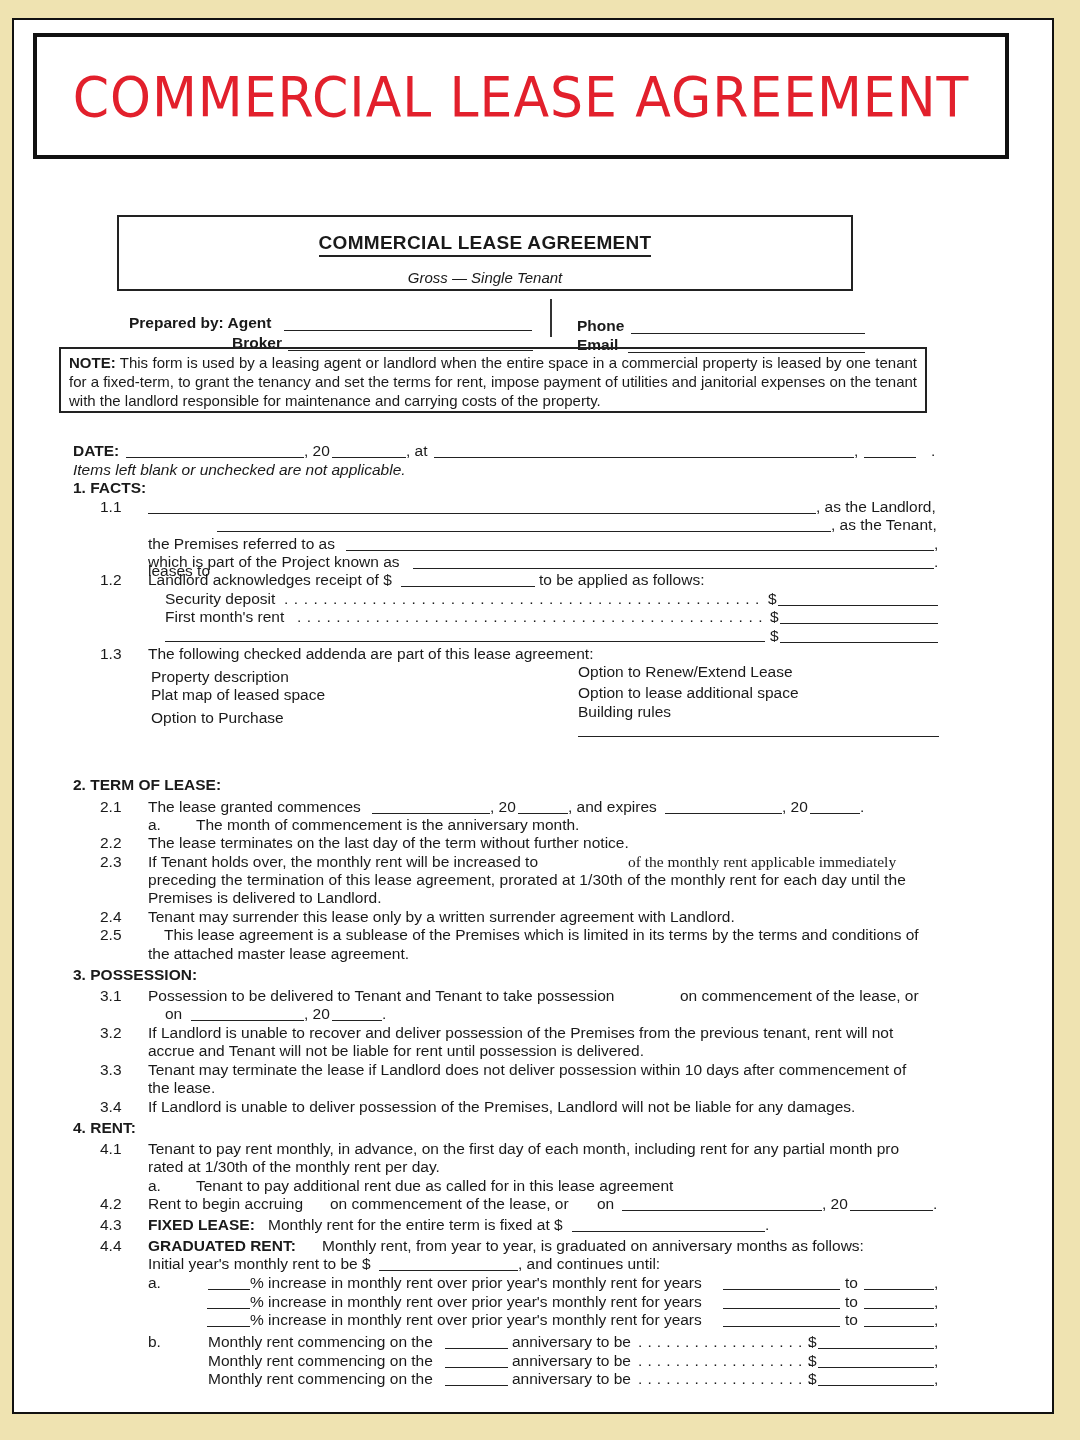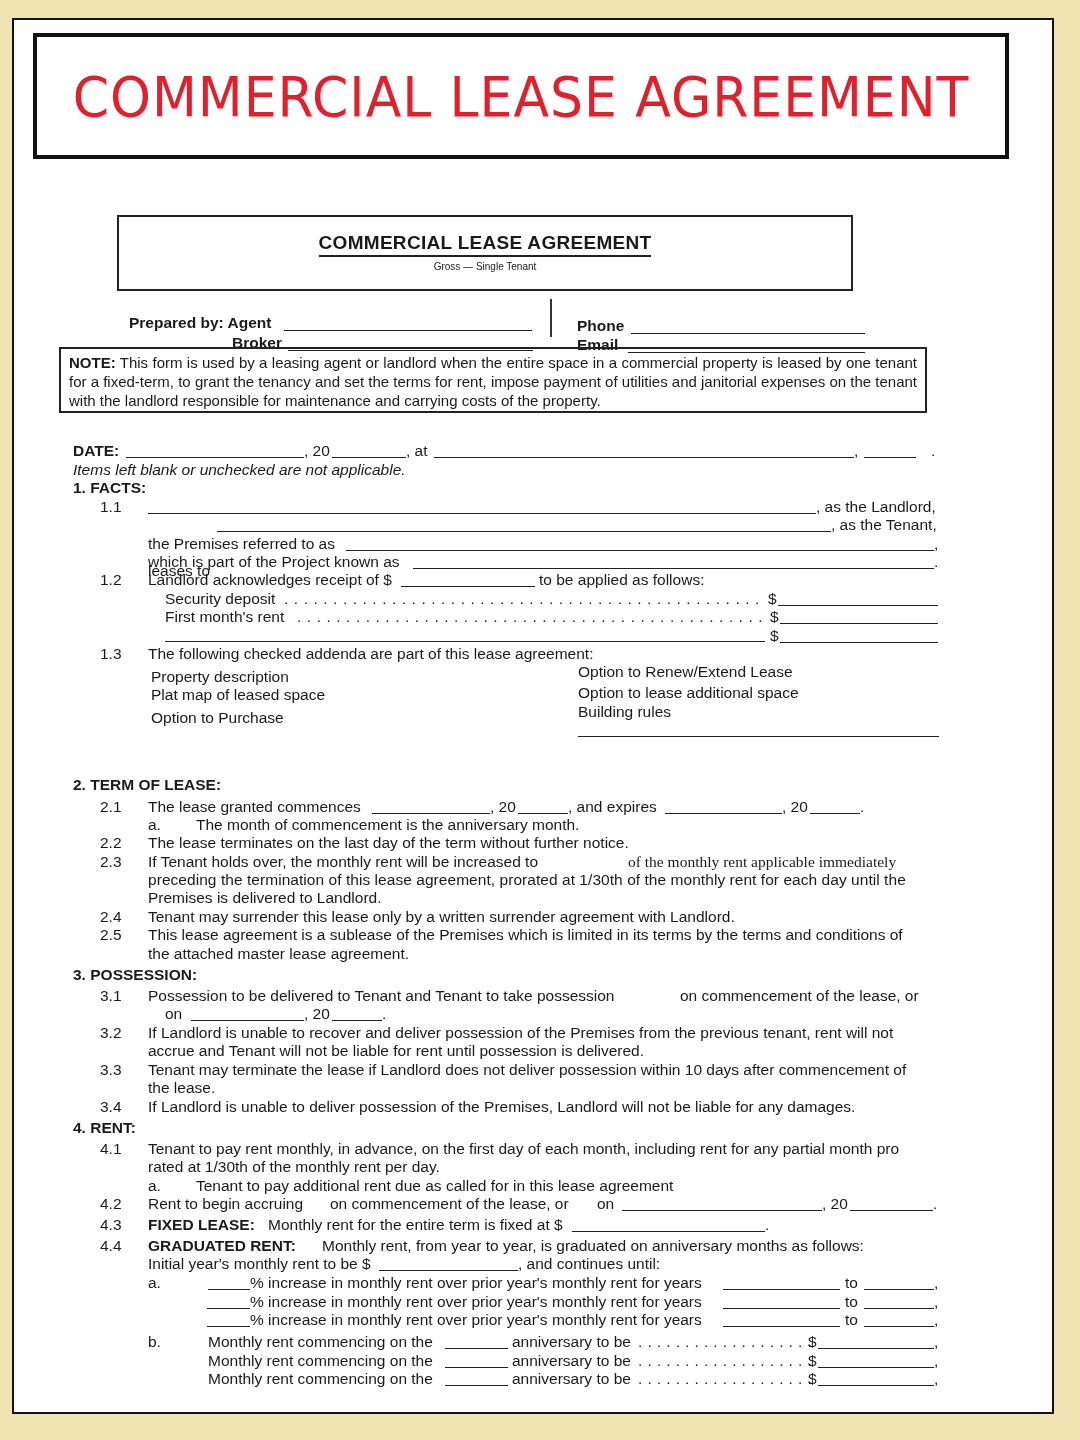--- a/index.html
+++ b/index.html
@@ -35,21 +35,21 @@
   .form-header {
     position: absolute; left: 117px; top: 215px;
     width: 736px; height: 76px;
     border: 2px solid #222; box-sizing: border-box;
     text-align: center;
   }
   .form-title {
     margin-top: 15px; font-size: 19px; font-weight: bold; letter-spacing: 0.3px;
     display: inline-block; padding-bottom: 1px; border-bottom: 2px solid #222;
   }
-  .form-subtitle { font-size: 10px; margin-top: 4px; }
+  .form-subtitle { font-size: 15px; margin-top: 12px; font-style: italic; }
   .abs { position: absolute; white-space: nowrap; font-size: 15.5px; line-height: 18.5px; }
   .bold { font-weight: bold; }
   .ital { font-style: italic; }
   .blank { display: inline-block; border-bottom: 1.4px solid #222; height: 14px; vertical-align: baseline; }
   .vsep { position: absolute; left: 550px; top: 299px; width: 2px; height: 38px; background: #333; }
   .note {
     position: absolute; left: 59px; top: 347px; width: 868px; height: 66px;
     border: 2px solid #222; box-sizing: border-box;
     padding: 4px 8px; font-size: 15px; line-height: 19px;
     text-align: justify;
@@ -153,21 +153,21 @@
 <div class="num" style="left:100px; top:834px;">2.2</div>
 <div class="abs" style="left:148px; top:834px;">The lease terminates on the last day of the term without further notice.</div>
 <div class="num" style="left:100px; top:853px;">2.3</div>
 <div class="abs" style="left:148px; top:853px;">If Tenant holds over, the monthly rent will be increased to</div>
 <div class="abs" style="left:628px; top:853px;font-family:Liberation Serif, serif;">of the monthly rent applicable immediately</div>
 <div class="abs" style="left:148px; top:871px; letter-spacing:0.05px;">preceding the termination of this lease agreement, prorated at 1/30th of the monthly rent for each day until the</div>
 <div class="abs" style="left:148px; top:889px;">Premises is delivered to Landlord.</div>
 <div class="num" style="left:100px; top:908px;">2.4</div>
 <div class="abs" style="left:148px; top:908px;">Tenant may surrender this lease only by a written surrender agreement with Landlord.</div>
 <div class="num" style="left:100px; top:926px;">2.5</div>
-<div class="abs" style="left:148px; top:926px;">This lease agreement is a sublease of the Premises which is limited in its terms by the terms and conditions of</div>
+<div class="abs" style="left:164px; top:926px;">This lease agreement is a sublease of the Premises which is limited in its terms by the terms and conditions of</div>
 <div class="abs" style="left:148px; top:945px;">the attached master lease agreement.</div>
 
 <div class="abs bold" style="left:73px; top:966px;">3.   POSSESSION:</div>
 <div class="num" style="left:100px; top:987px;">3.1</div>
 <div class="abs" style="left:148px; top:987px;">Possession to be delivered to Tenant and Tenant to take possession</div>
 <div class="abs" style="left:680px; top:987px;">on commencement of the lease, or</div>
 <div class="abs" style="left:165px; top:1005px;">on</div>
 <span class="abs blank" style="left:191px; top:1006px; width:113px;"></span>
 <div class="abs" style="left:304px; top:1005px;">, 20</div>
 <span class="abs blank" style="left:332px; top:1006px; width:50px;"></span>

